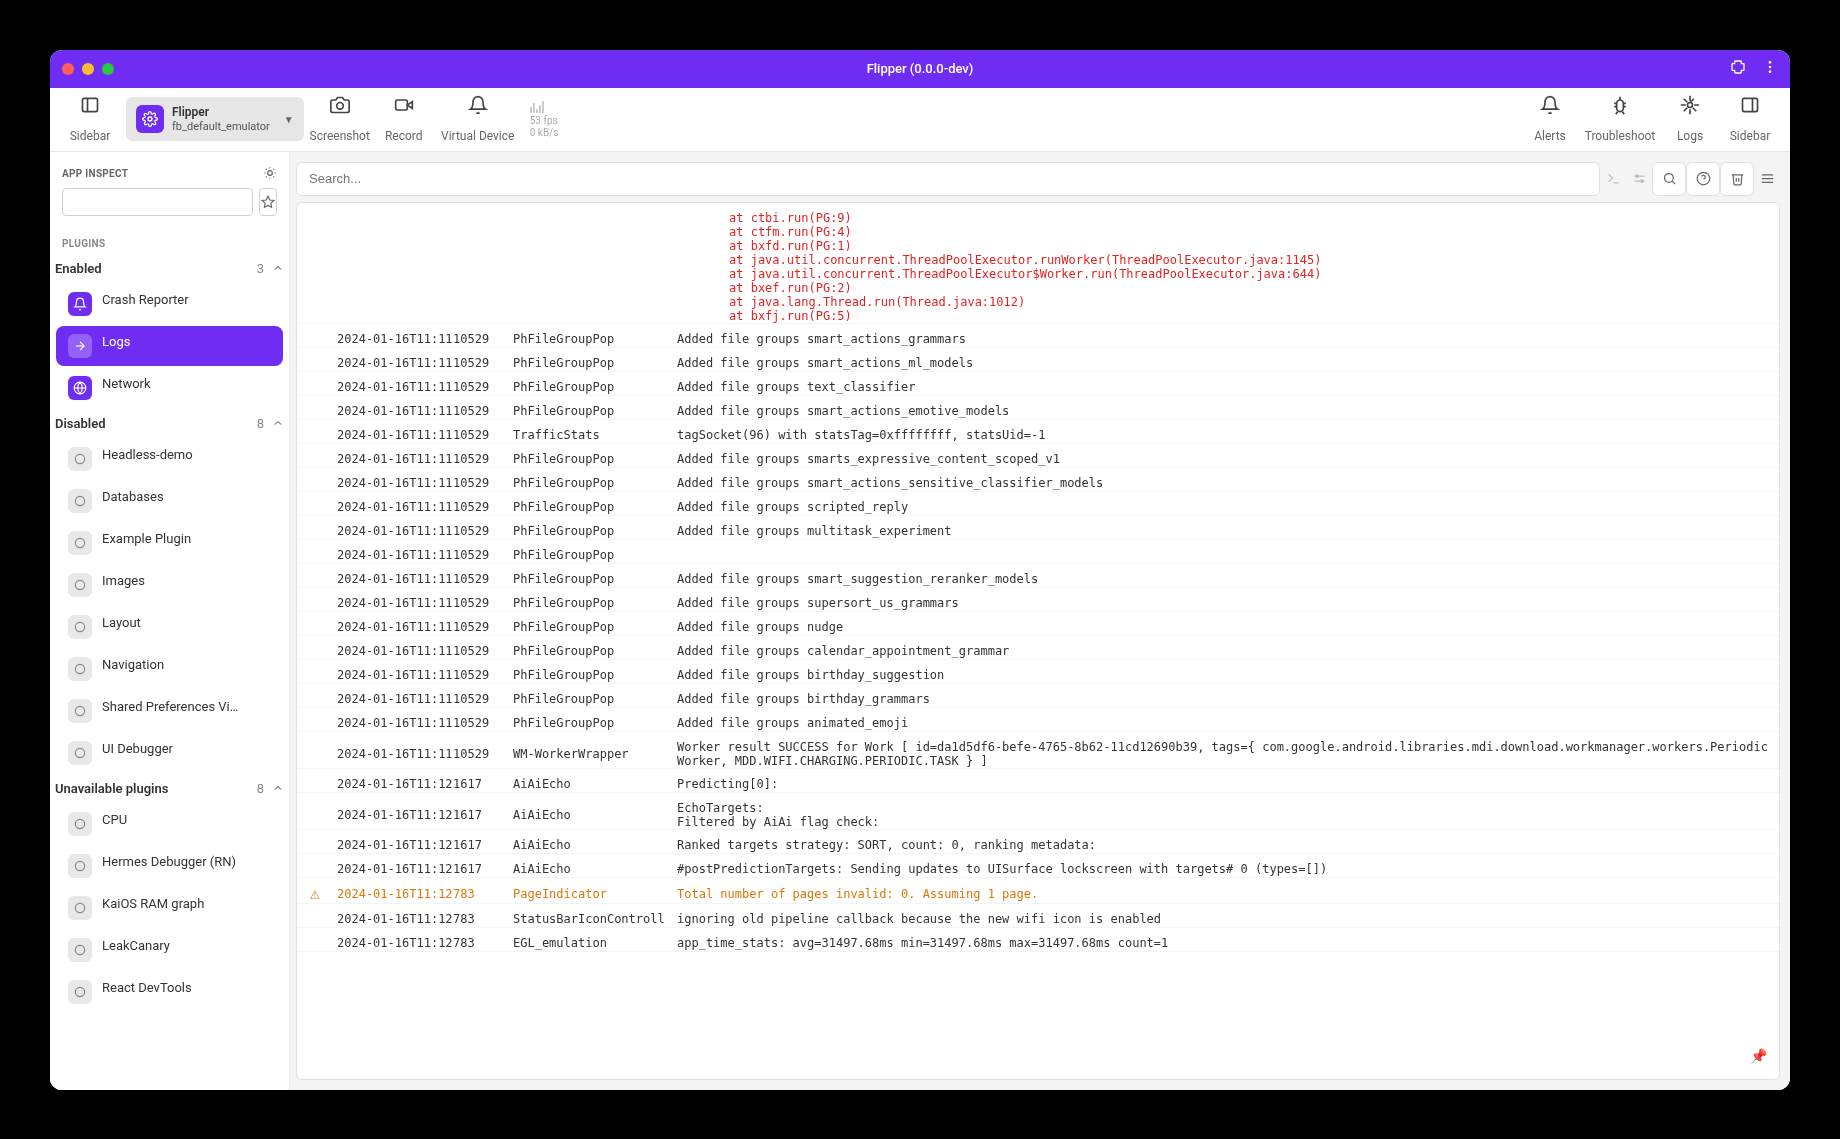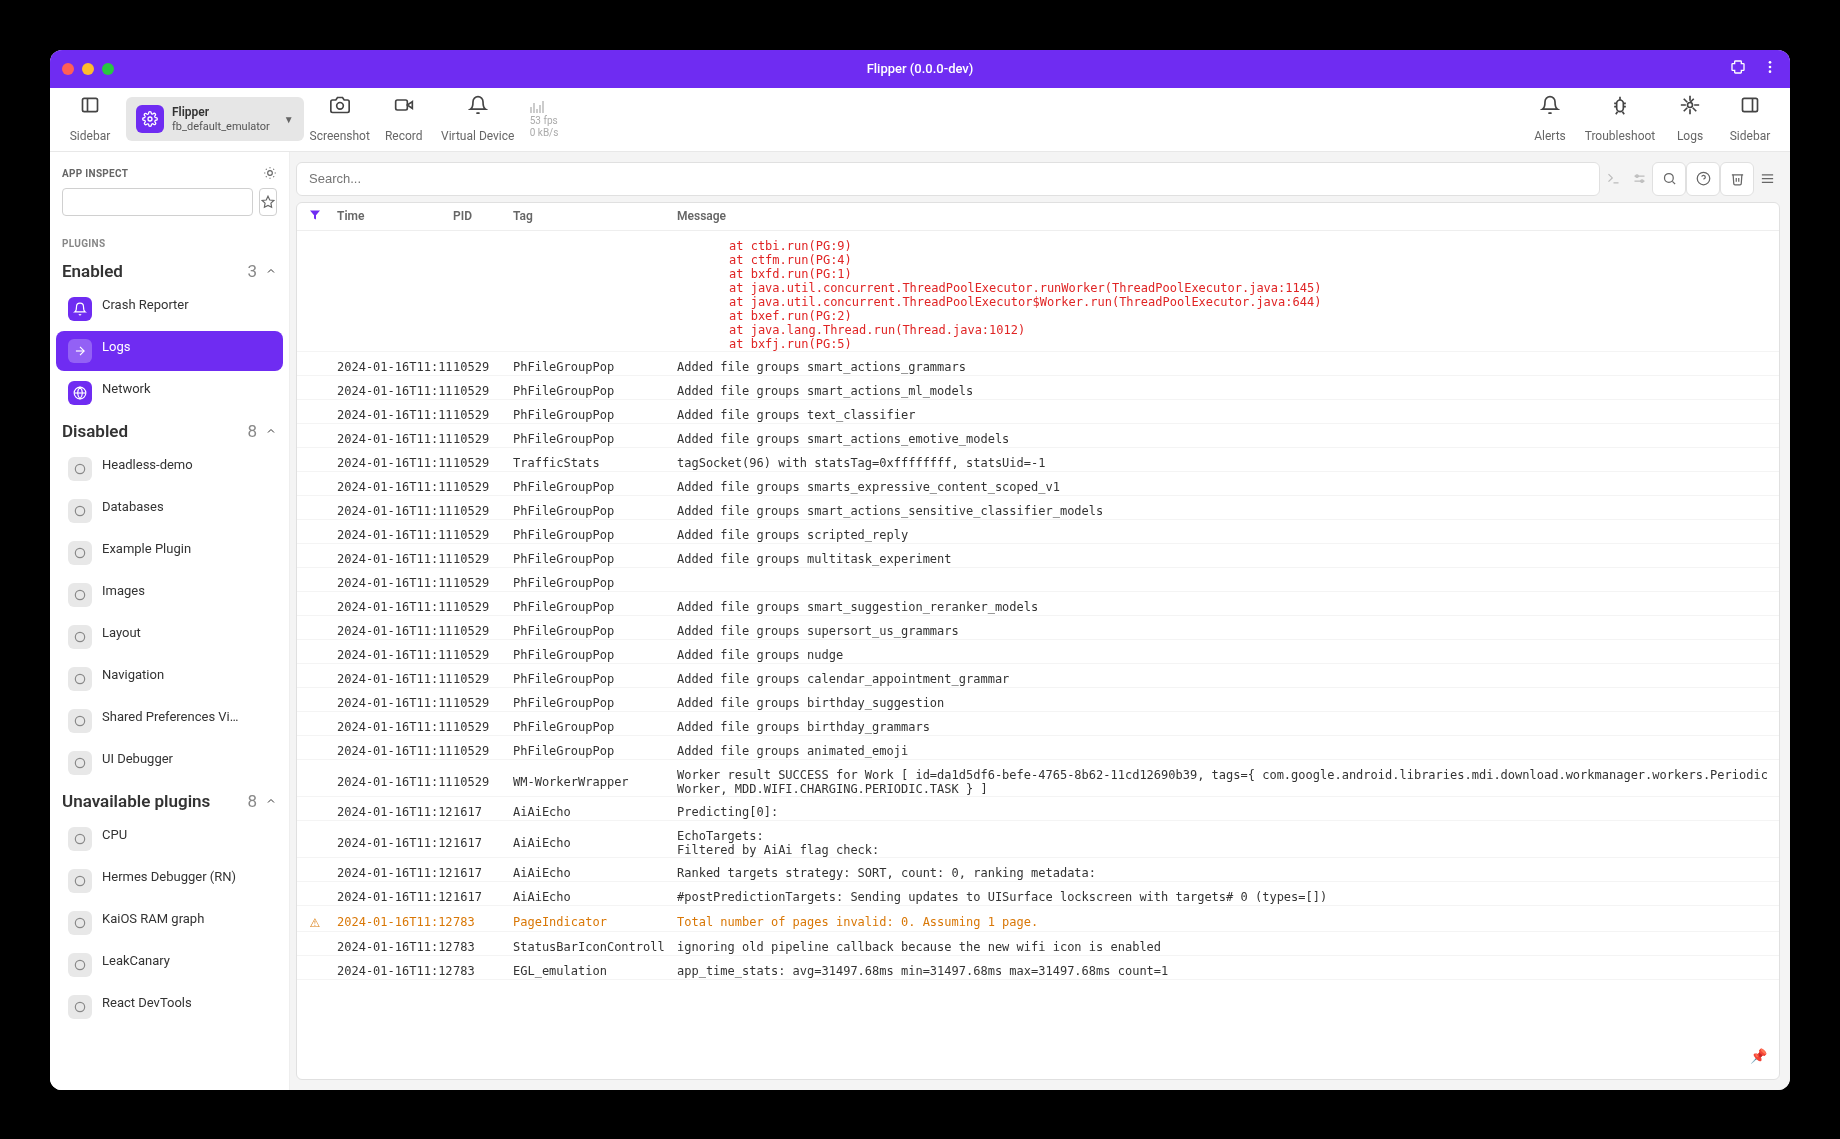--- a/index.html
+++ b/index.html
@@ -83,21 +83,21 @@
 .inspect-head {
   display:flex;align-items:center;justify-content:space-between;
   padding:14px 12px 6px;font-size:10px;font-weight:700;color:#666;letter-spacing:.3px;
 }
 .inspect-head svg { width:14px;height:14px; }
 .inspect-input-row { display:flex;padding:0 12px 12px;gap:6px; }
 .inspect-input { flex:1;border:1px solid #d0d0d0;border-radius:4px;height:28px;padding:0 6px; }
 .star-btn { width:28px;height:28px;border:1px solid #d0d0d0;border-radius:4px;display:flex;align-items:center;justify-content:center;background:#fff; }
 
 .section-label { font-size:10px;font-weight:700;color:#888;padding:10px 12px 6px;letter-spacing:.3px; }
-.group-header { display:flex;align-items:center;justify-content:space-between;padding:6px 12px;font-weight:600;font-size:17px;cursor:pointer; }
+.group-header { display:flex;align-items:center;justify-content:space-between;padding:6px 5px;font-weight:600;font-size:13px;cursor:pointer; }
 .group-header .count { color:#888;font-weight:400;margin-left:auto;margin-right:8px; }
 .group-header svg { width:12px;height:12px; }
 
 .plugin-item {
   display:flex;gap:10px;padding:8px 12px;font-size:13px;cursor:pointer;border-radius:8px;margin:2px 6px;
 }
 .plugin-item.active { background:#6f2cf2;color:#fff; }
 .plugin-icon {
   width:24px;height:24px;border-radius:6px;display:flex;align-items:center;justify-content:center;flex-shrink:0;
 }
@@ -473,29 +473,20 @@
         <div class="icon-btn ghost">
               <svg viewBox="0 0 24 24" stroke="currentColor" stroke-width="2" fill="none">
                 <line x1="3" y1="6" x2="21" y2="6"></line>
                 <line x1="3" y1="12" x2="21" y2="12"></line>
                 <line x1="3" y1="18" x2="21" y2="18"></line>
               </svg>
             </div>
       </div>
 
       <div class="log-container">
-        <div class="log-header">
-          <div class="col-icon"><svg width="12" height="12" viewBox="0 0 24 24" fill="#6f2cf2">
-                  <polygon points="22 3 2 3 10 12.5 10 19 14 21 14 12.5 22 3"></polygon>
-                </svg></div>
-          <div class="col-time">Time</div>
-          <div class="col-pid">PID</div>
-          <div class="col-tag">Tag</div>
-          <div class="col-msg">Message</div>
-        </div>
         <div class="log-body" id="log-body">
               <div class="log-row error">
                 <div class="col-icon"></div>
                 <div class="col-time"></div>
                 <div class="col-pid"></div>
                 <div class="col-tag"></div>
                 <div class="col-msg stack">at ctbi.run(PG:9)
 at ctfm.run(PG:4)
 at bxfd.run(PG:1)
 at java.util.concurrent.ThreadPoolExecutor.runWorker(ThreadPoolExecutor.java:1145)

